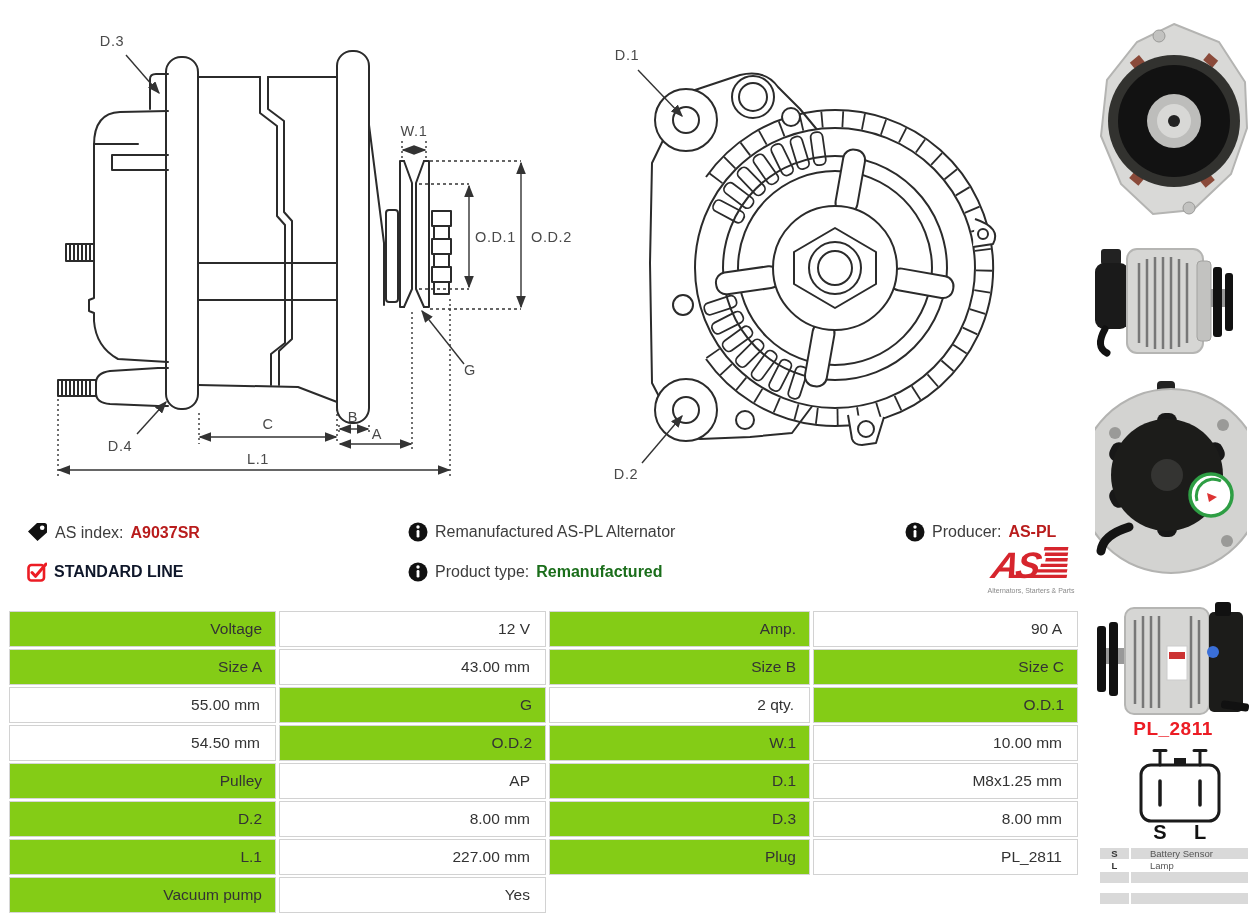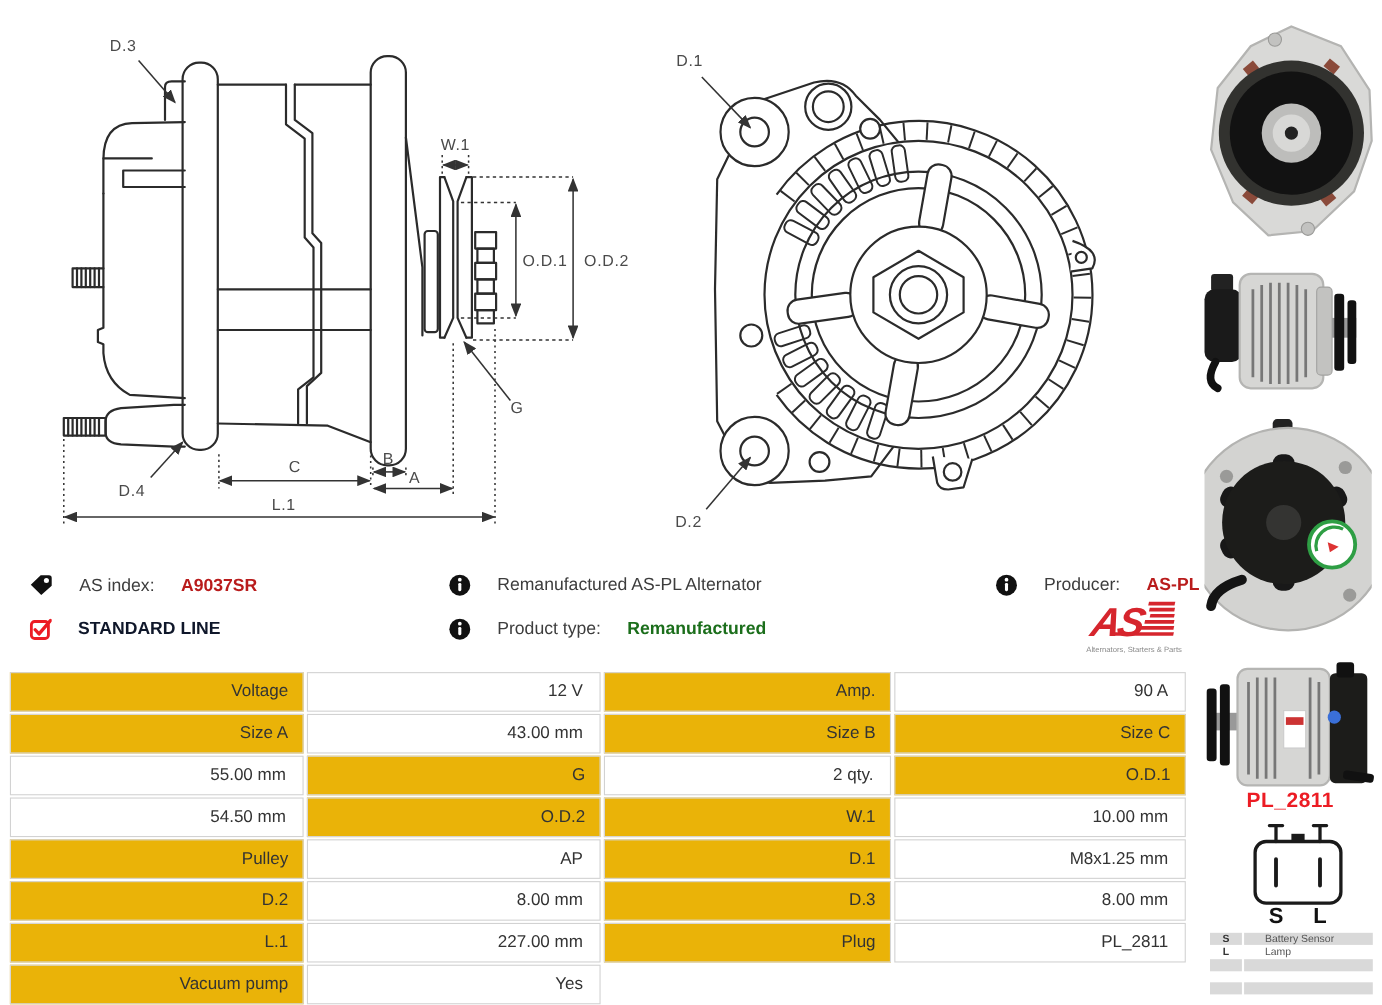--- a/index.html
+++ b/index.html
@@ -1,31 +1,31 @@
 <!DOCTYPE html>
 <html><head>
 <meta charset="utf-8">
 <style>
   html,body{margin:0;padding:0;background:#fff;}
   #page{position:relative;width:1256px;height:914px;background:#fff;overflow:hidden;
         font-family:"Liberation Sans", sans-serif;color:#3c3c3c;margin-top:13px;}
   .abs{position:absolute;}
 
   
-  .info-item{display:flex;align-items:center;gap:24px;font-size:16px;color:#3d3d3d;white-space:nowrap;}
+  .info-item{display:flex;align-items:center;gap:7px;font-size:16px;color:#3d3d3d;white-space:nowrap;}
   .info-item b{color:#b91c1c;}
   .red-bold{color:#0f172a;font-weight:bold;}
   .green-bold{color:#1b6e1b;font-weight:bold;}
   .ic{flex:0 0 auto;display:block;}
 
   
   .spec-table{position:absolute;left:9px;top:598px;width:1066px;display:grid;
               grid-template-columns:267px 267px 261px 265px;gap:2px 3px;}
   .spec-table div{height:34px;line-height:34px;font-size:15.5px;box-sizing:content-box;}
-  .cell-lbl{background:#eab308;border:1px solid #d6d6d6;text-align:right;padding-right:13px;color:#333;}
+  .cell-lbl{background:#84cc16;border:1px solid #d6d6d6;text-align:right;padding-right:13px;color:#333;}
   .cell-val{background:#fff;border:1px solid #d2d2d2;text-align:right;padding-right:15px;color:#333;}
 
   
   .plug-name{position:absolute;left:1098px;top:705px;width:150px;text-align:center;
              font-size:19px;font-weight:bold;color:#ec1c24;letter-spacing:.5px;}
   .legend{position:absolute;left:1100px;top:835px;width:148px;display:grid;
           grid-template-columns:29px 117px;gap:1px 2px;font-size:9.5px;}
   .legend div{height:11px;line-height:11px;}
   .lg-gray{background:#d9d9d9;}
   .lg-white{background:#fff;}

